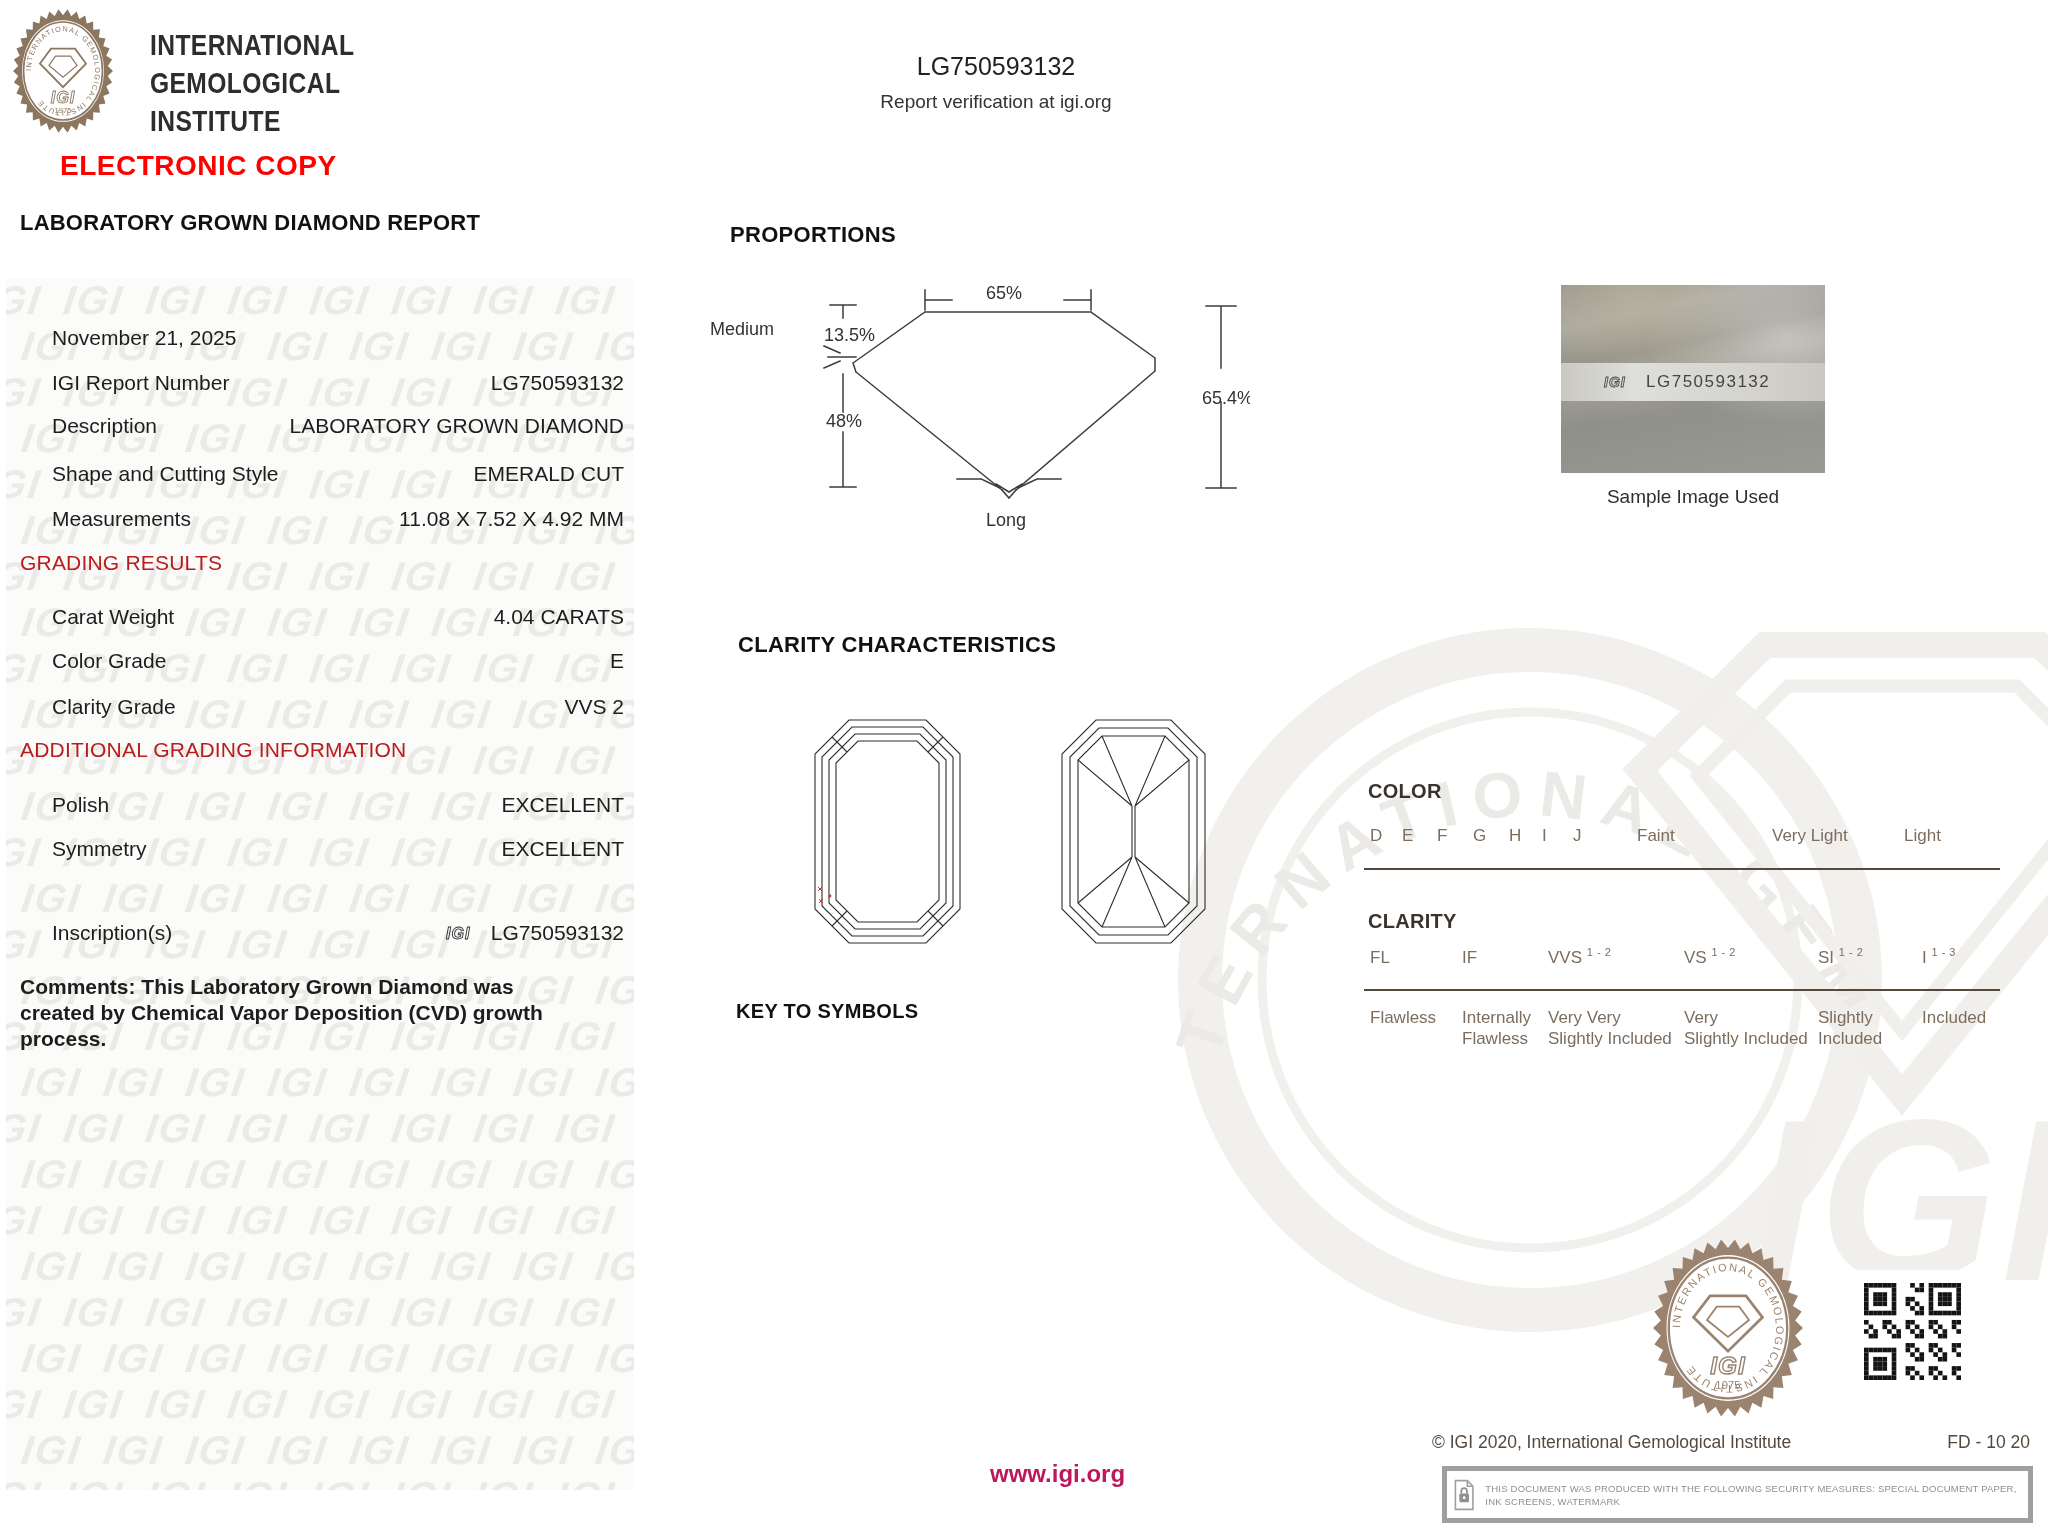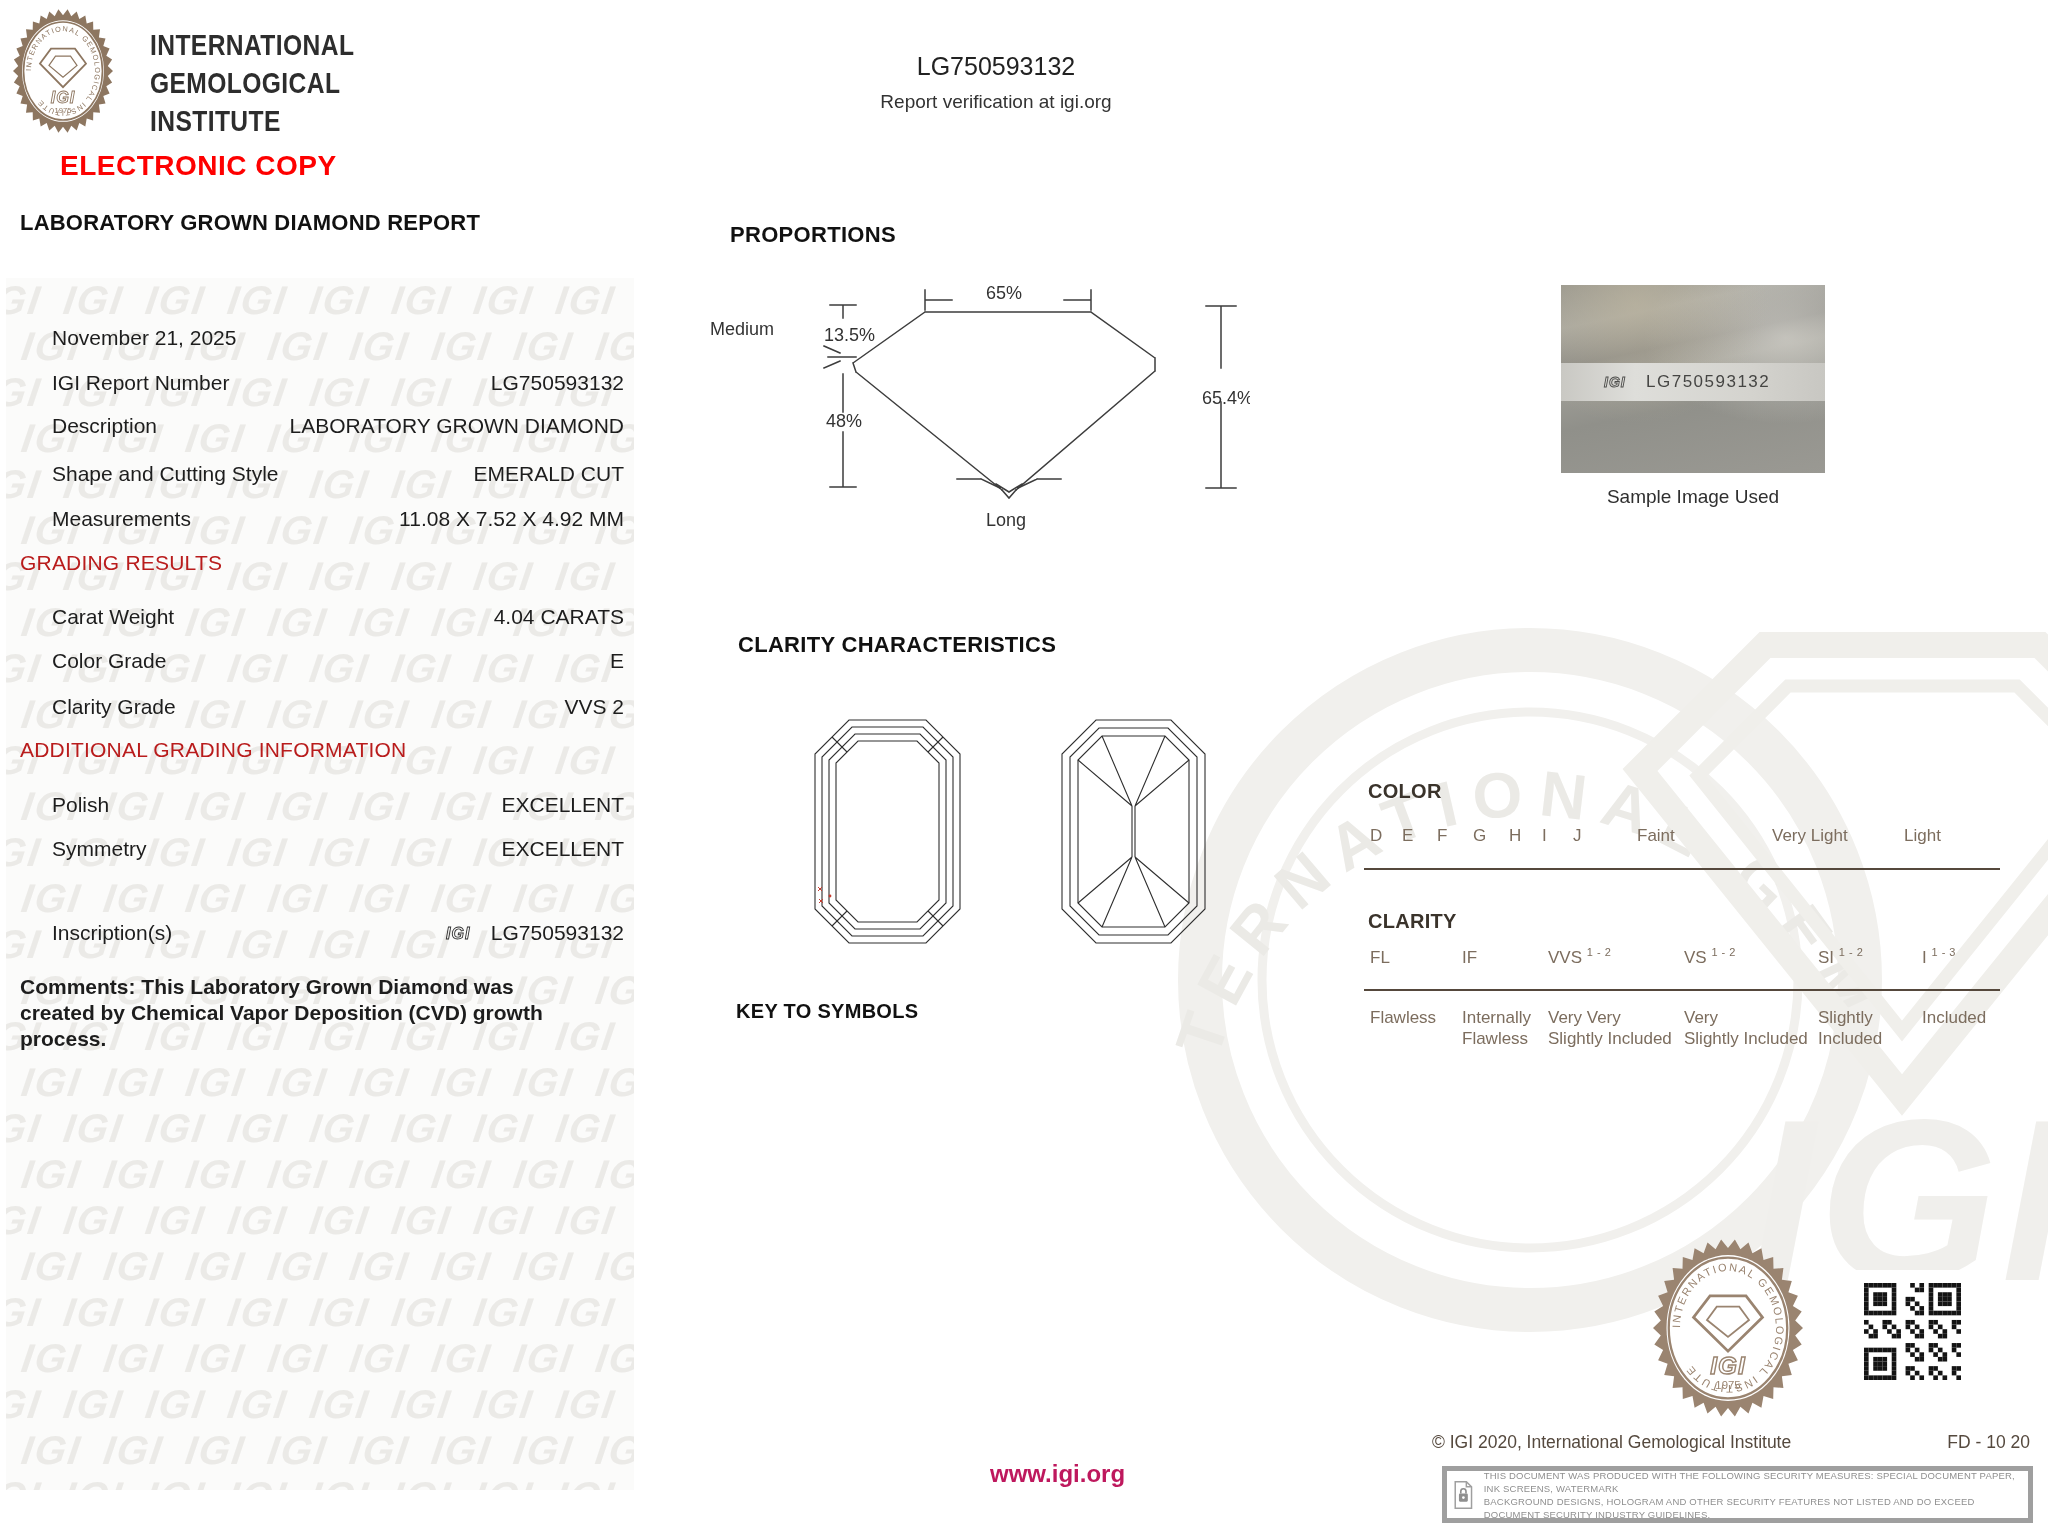--- a/index.html
+++ b/index.html
@@ -685,18 +685,17 @@
     <div id="security-inner">
       <svg width="28" height="40" viewBox="0 0 28 40">
         <path d="M3 2 h15 l7 7 v29 h-22 z" fill="#ffffff" stroke="#9f9f9f" stroke-width="2"></path>
         <path d="M18 2 v7 h7" fill="none" stroke="#9f9f9f" stroke-width="2"></path>
         <rect x="8" y="18" width="12" height="11" rx="1.5" fill="#8f8f8f"></rect>
         <path d="M10.5 18 v-3 a3.5 3.5 0 0 1 7 0 v3" fill="none" stroke="#8f8f8f" stroke-width="2.2"></path>
         <circle cx="14" cy="23.5" r="1.8" fill="#ffffff"></circle>
       </svg>
       <div id="security-text">
         <div>THIS DOCUMENT WAS PRODUCED WITH THE FOLLOWING SECURITY MEASURES:  SPECIAL DOCUMENT PAPER, INK SCREENS, WATERMARK</div>
-        <div>BACKGROUND DESIGNS, HOLOGRAM AND OTHER SECURITY FEATURES NOT LISTED AND DO EXCEED DOCUMENT SECURITY INDUSTRY GUIDELINES.</div>
       </div>
     </div>
   </div>
 
 </div>
 
 </body></html>

